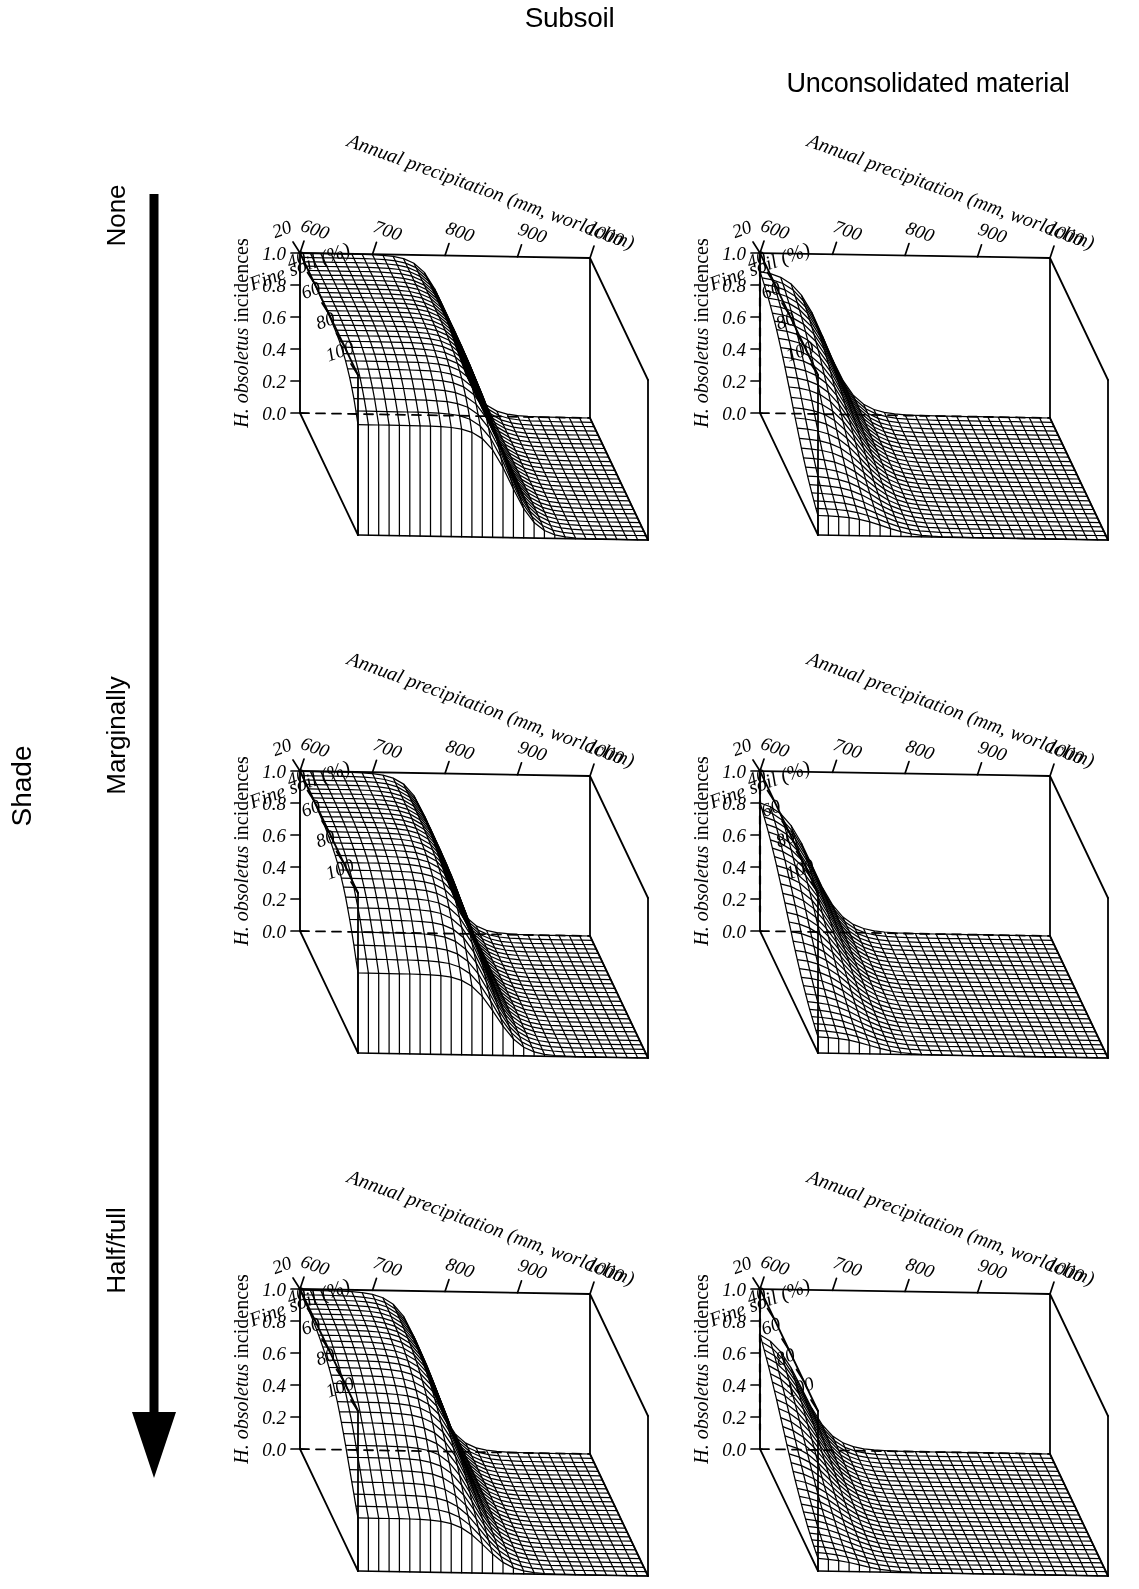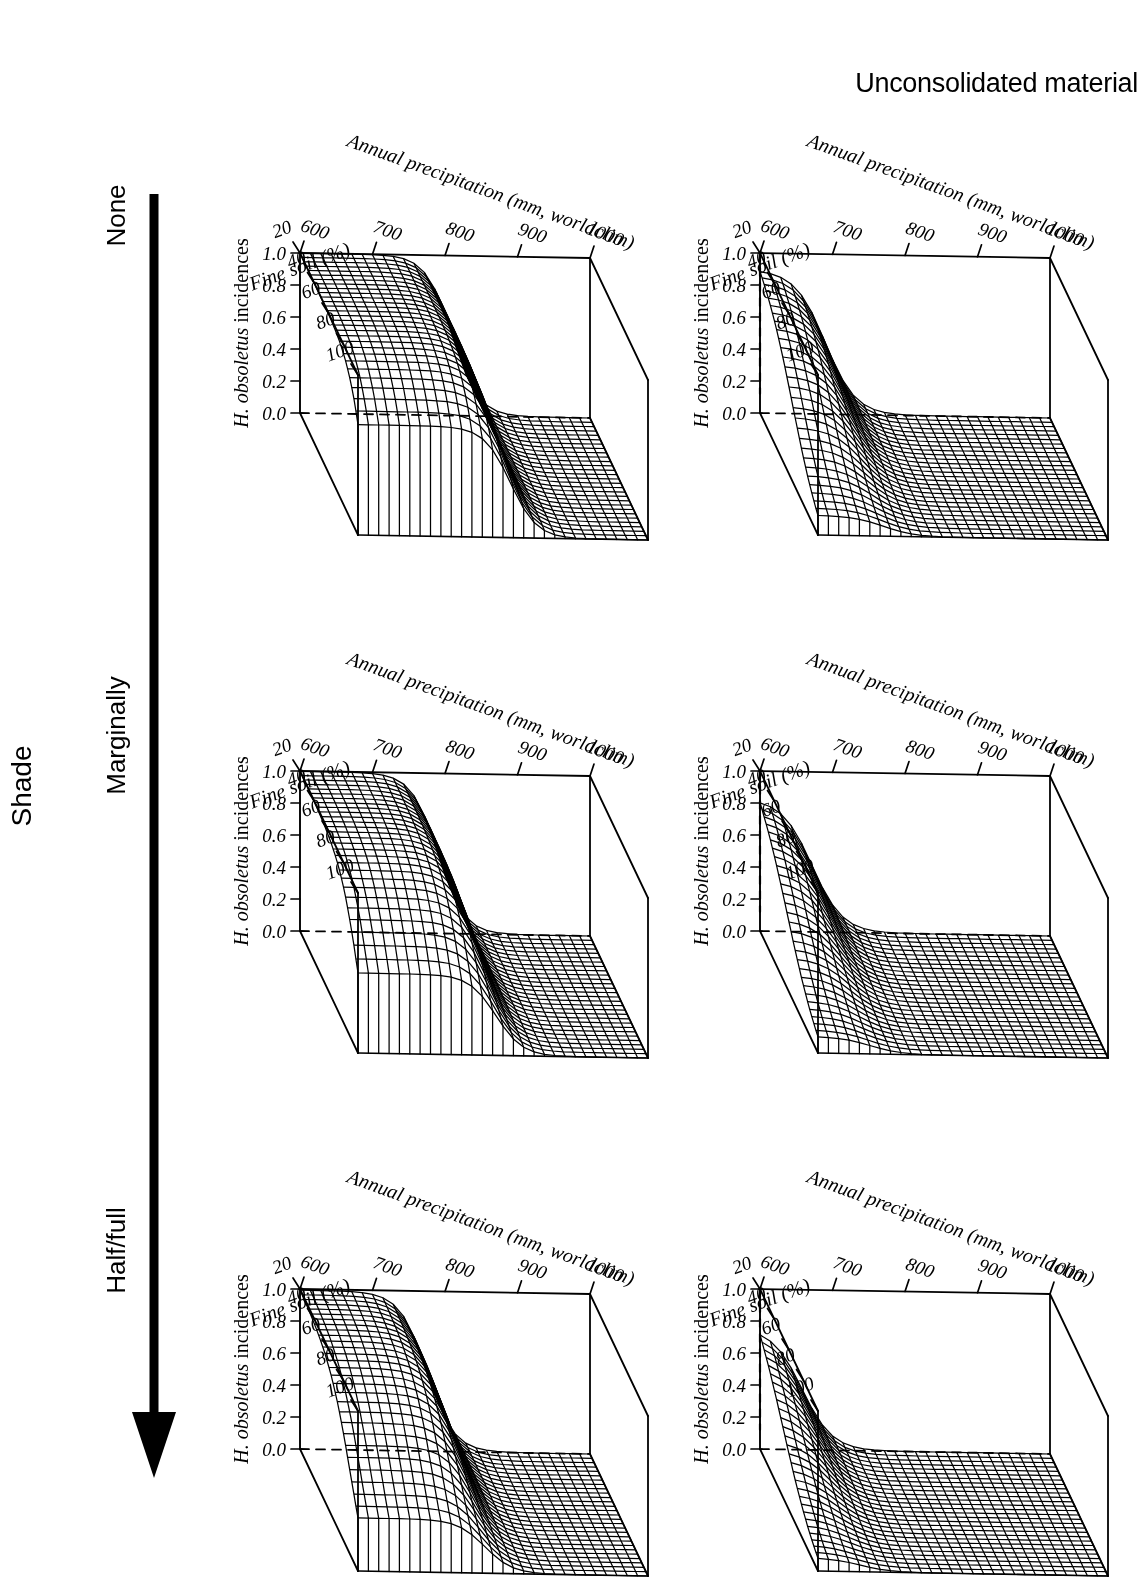--- a/index.html
+++ b/index.html
@@ -1,38 +1,39 @@
 <!DOCTYPE html>
 <html><head>
 <meta charset="utf-8">
 <style>
   html,body{margin:0;padding:0;background:#ffffff;}
   body{width:1139px;height:1589px;position:relative;font-family:"Liberation Sans",sans-serif;color:#000;overflow:hidden;}
   .fig{position:absolute;left:0;top:0;width:1139px;height:1589px;}
   .col-title{position:absolute;font-size:27px;letter-spacing:-0.3px;white-space:nowrap;}
   #subsoil-title{left:0;top:2px;width:1139px;text-align:center;font-size:28px;}
   #col-title-0{left:300px;top:68px;width:300px;text-align:center;}
-  #col-title-1{left:718px;top:68px;width:420px;text-align:right;}
+  #col-title-1{left:718px;top:68px;width:420px;text-align:center;}
   .vlabel{position:absolute;white-space:nowrap;transform-origin:50% 50%;}
   #shade-title{left:-38px;top:770px;width:120px;text-align:center;font-size:28px;transform:rotate(-90deg);}
   .row-label{position:absolute;width:220px;text-align:center;font-size:26px;transform:rotate(-90deg);transform-origin:50% 50%;white-space:nowrap;}
   #row-label-0{left:6px;top:200px;}
   #row-label-1{left:6px;top:720px;}
   #row-label-2{left:6px;top:1235px;}
   .panel{position:absolute;width:470px;height:520px;}
   .panel svg{display:block;overflow:visible;}
   text.tick{font-family:"Liberation Serif",serif;font-style:italic;font-size:19px;fill:#000;}
   text.axname{font-family:"Liberation Serif",serif;font-style:italic;font-size:20px;fill:#000;}
   text.axname-z{font-family:"Liberation Serif",serif;font-size:20px;fill:#000;}
 </style>
 </head>
 <body>
 
 <div class="fig">
 
+  <div class="col-title" id="subsoil-title">Subsoil</div>
   <div class="col-title" id="col-title-1">Unconsolidated material</div>
 
   <div class="vlabel" id="shade-title">Shade</div>
 
   <svg id="shade-arrow" width="70" height="1300" style="position:absolute;left:130px;top:190px;">
     <line x1="24" y1="4" x2="24" y2="1230" stroke="#000" stroke-width="9"></line>
     <polygon points="24,1288 2,1222 46,1222" fill="#000"></polygon>
   </svg>
 
   <div class="row-label" id="row-label-0">None</div>

